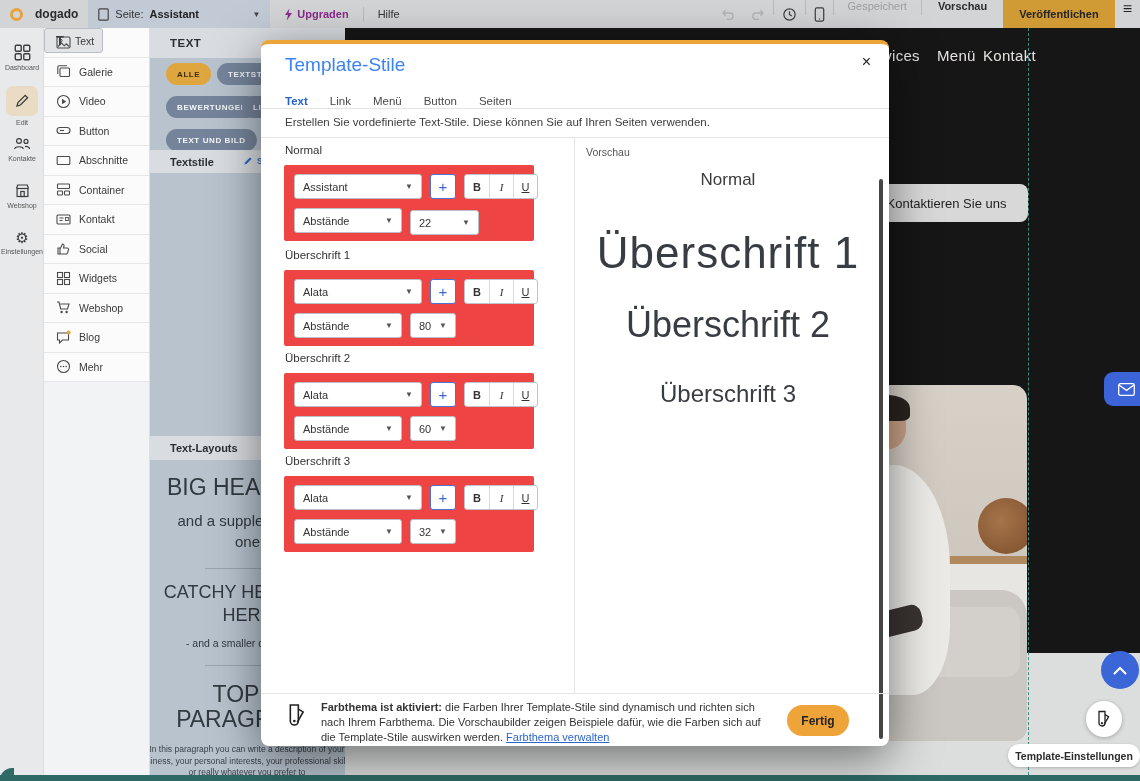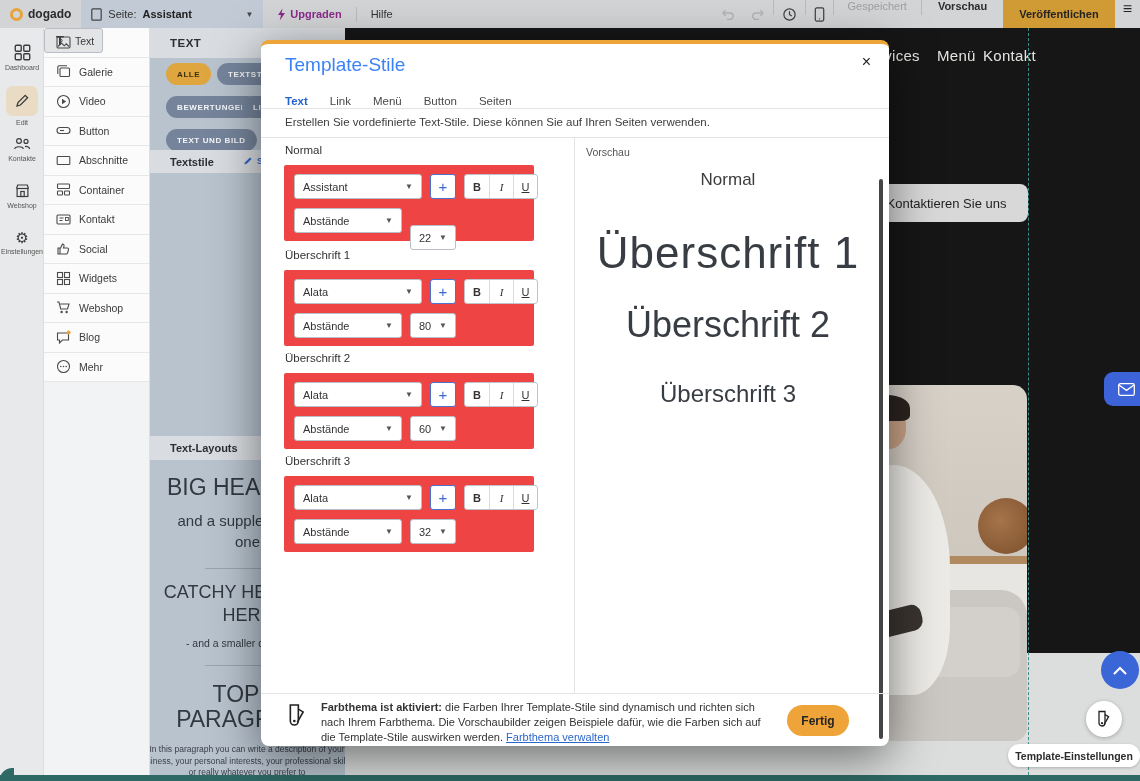--- a/index.html
+++ b/index.html
@@ -3,21 +3,21 @@
 <meta charset="utf-8">
 <style>
   html,body{margin:0;padding:0;background:#888;}
   *{box-sizing:border-box;font-family:"Liberation Sans",sans-serif;}
   #stage{position:relative;width:1140px;height:781px;overflow:hidden;background:#161616;}
   .abs{position:absolute;}
   svg{display:block;}
 
   
   #topbar{left:0;top:0;width:1140px;height:28px;background:#d2d4d6;z-index:40;display:flex;align-items:center;}
-  .logo-wrap{display:flex;align-items:center;gap:5px;padding:0 10px;}
+  .logo-wrap{display:flex;align-items:center;gap:12px;padding:0 10px;}
   .logo-dot{width:13px;height:13px;border-radius:50%;border:3px solid #e8a33b;}
   .logo-text{font-size:12px;font-weight:700;color:#2b2b2b;}
   .page-sel{height:28px;background:#c1cad5;display:flex;align-items:center;gap:6px;padding:0 10px;width:182px;cursor:pointer;}
   .page-sel .lbl{font-size:11px;color:#333;}
   .page-sel .val{font-size:11px;font-weight:700;color:#222;}
   .chev{font-size:8px;color:#444;margin-left:auto;}
   .tb-item{display:flex;align-items:center;gap:4px;padding:0 14px;font-size:11px;color:#333;cursor:pointer;height:28px;}
   .upg{color:#8a2b8a;font-weight:700;}
   .tb-div{width:1px;height:15px;background:#b9bcbe;}
   .tb-right{margin-left:auto;display:flex;align-items:flex-start;height:28px;}
@@ -454,21 +454,21 @@
       <div class="plus-btn" style="left:146px;top:9px;">+</div>
       <div class="biu" style="left:180px;top:9px;">
         <div class="b">B</div>
         <div class="i">I</div>
         <div class="u">U</div>
       </div>
       <div class="sel" style="left:10px;top:43px;width:108px;">
           <span>Abstände</span>
           <span class="chev">▼</span>
         </div>
-      <div class="sel" style="left:126px;top:60px;width:46px;">
+      <div class="sel" style="left:126px;top:45px;width:69px;">
           <span>22</span>
           <span class="chev">▼</span>
         </div>
     </div>
 
     <div class="style-label" style="top:205px;">Überschrift 1</div>
     <div class="style-panel" style="top:226px;">
       <div class="sel" style="left:10px;top:9px;width:128px;">
           <span>Alata</span>
           <span class="chev">▼</span>

